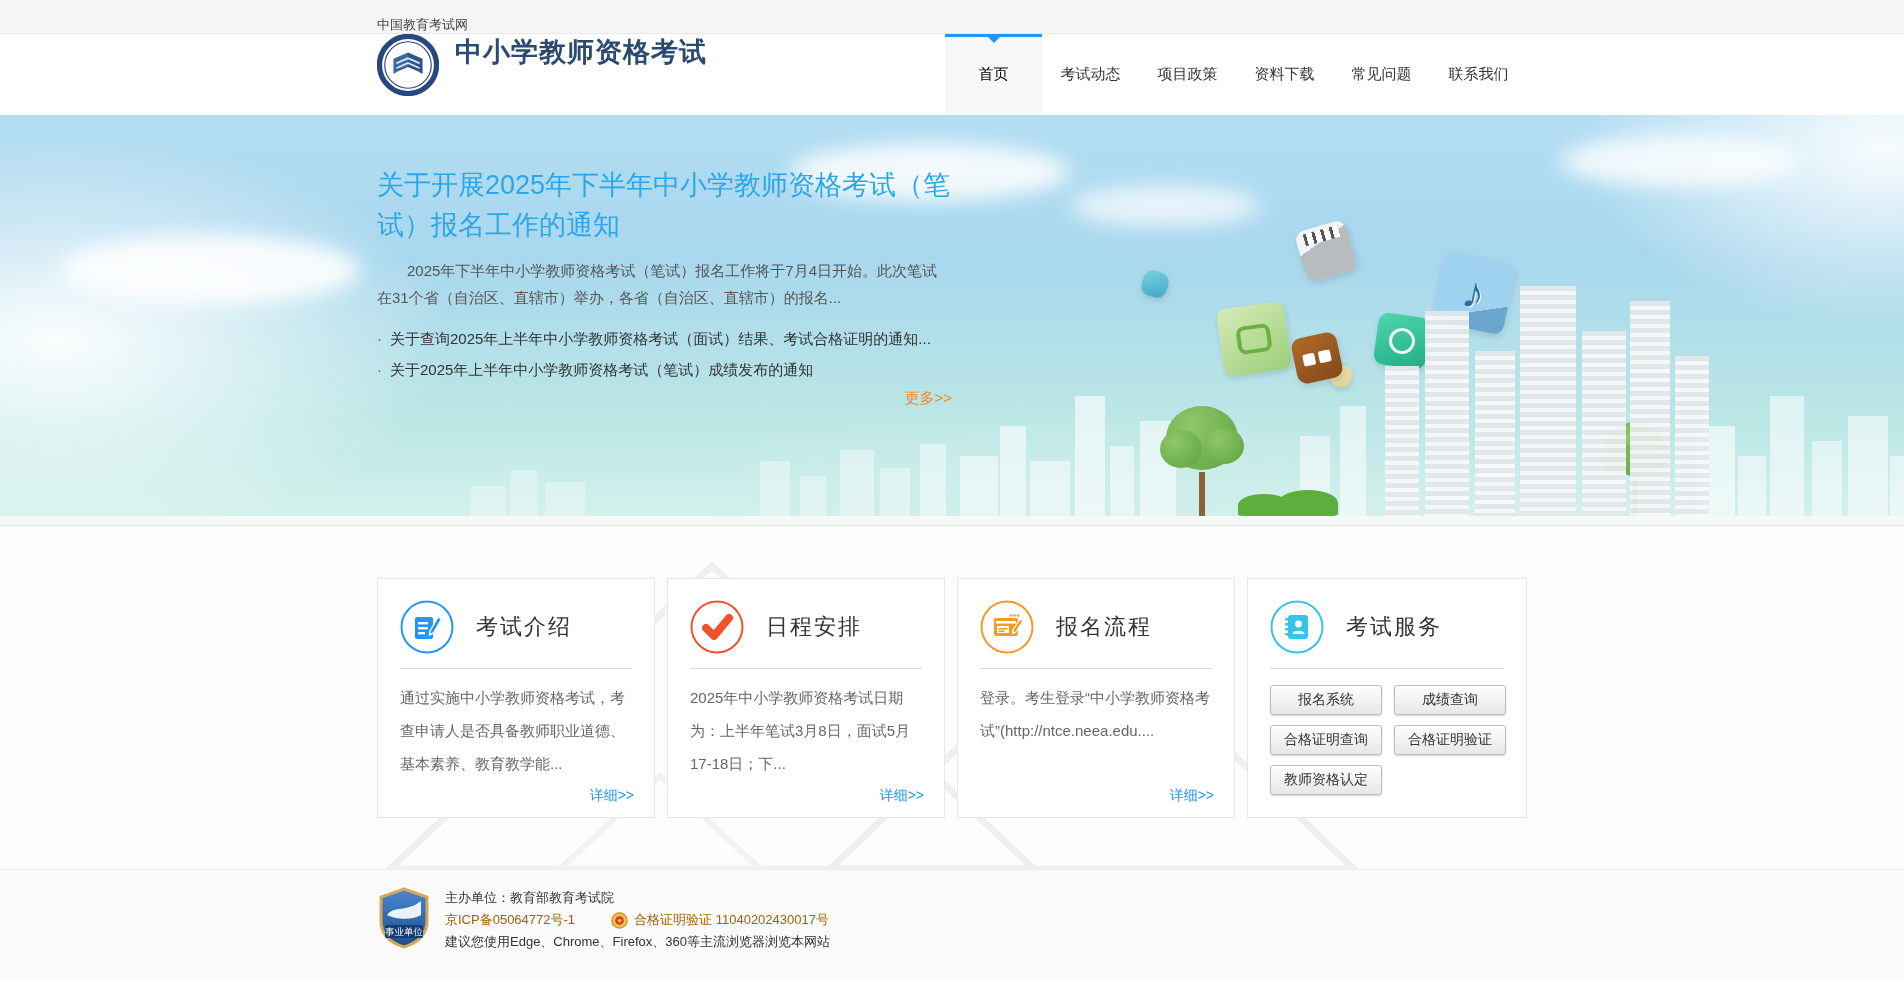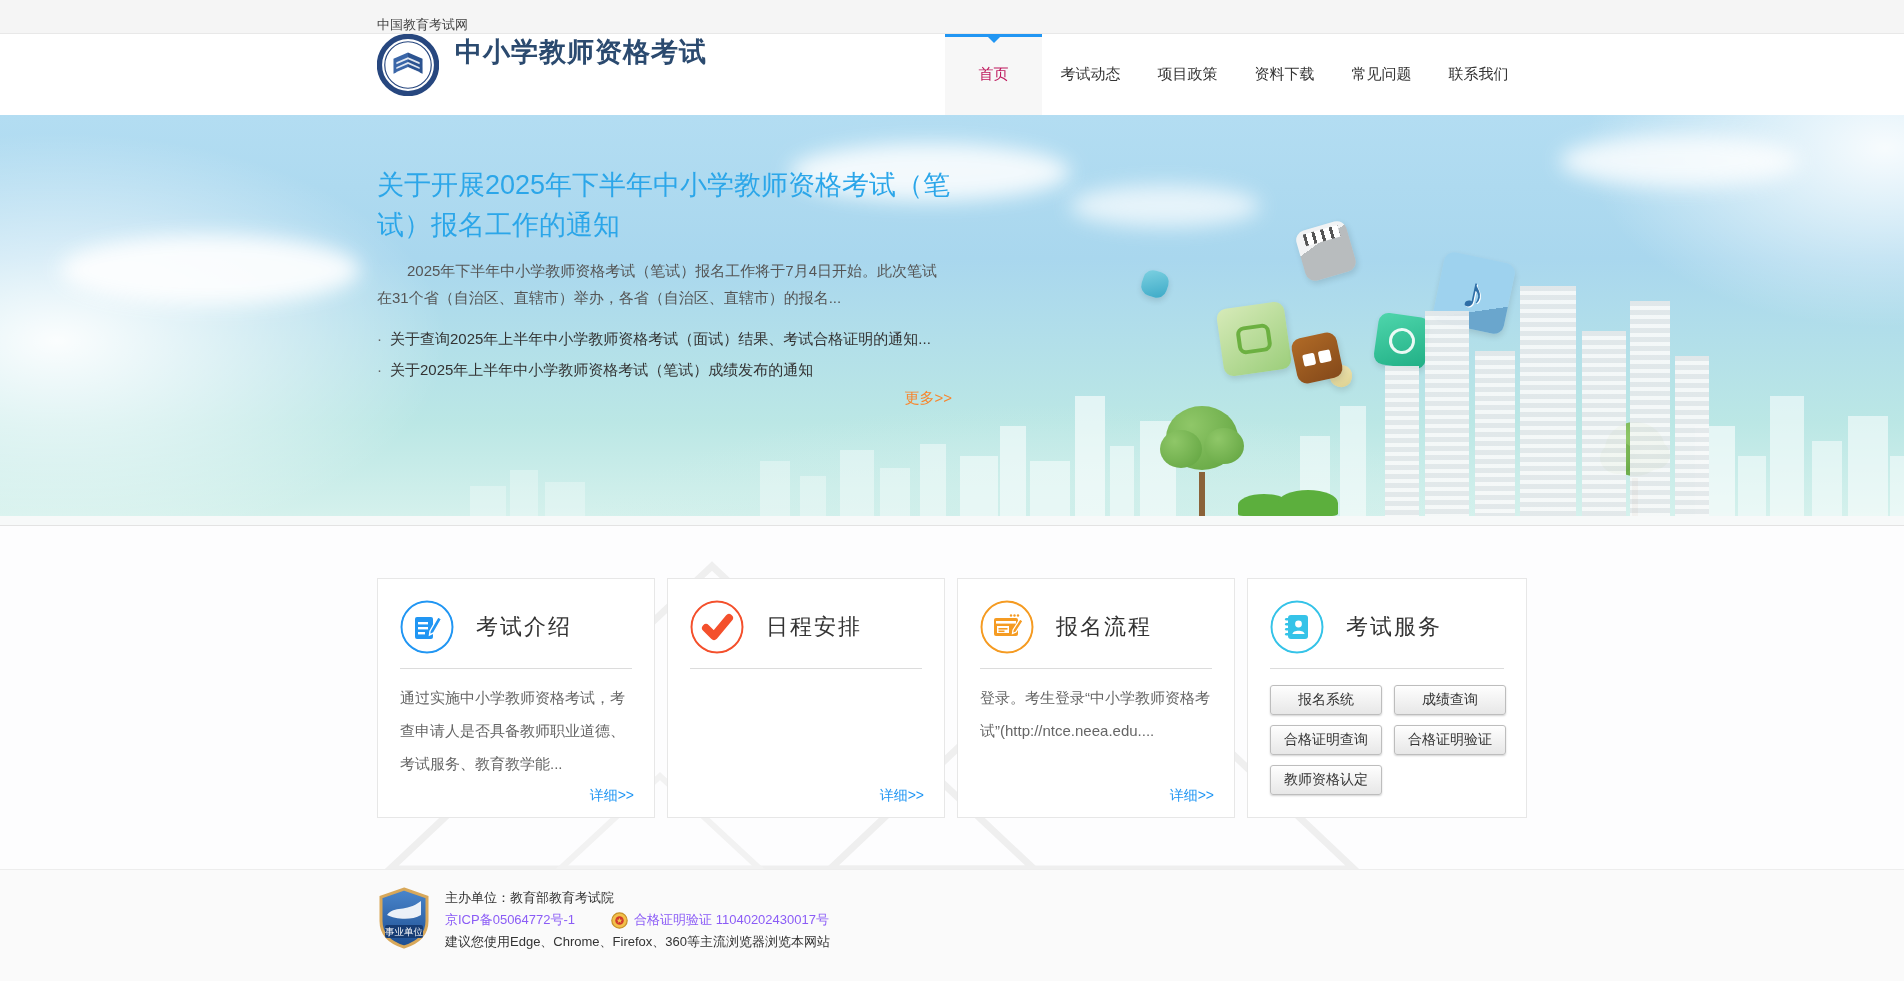--- a/index.html
+++ b/index.html
@@ -13,21 +13,21 @@
   .topbar a { font-size:13px; color:#444; text-decoration:none; }
 
   
   .header { height:81px; background:#fff; }
   .header .wrap { height:81px; display:flex; }
   .logo { width:62px; height:62px; flex:0 0 auto; }
   .site-title { font-size:27px; color:#2b4a6f; font-weight:bold; margin-left:16px; letter-spacing:1px; }
   .nav { margin-left:auto; display:flex; height:81px; }
   .nav a { position:relative; width:97px; height:81px; display:flex; align-items:center; justify-content:center;
     font-size:15px; color:#333; text-decoration:none; }
-  .nav a.active { background:#f7f7f7; color:#be185d; }
+  .nav a.active { background:#f7f7f7; color:#000000; }
   .nav a.active::before { content:""; position:absolute; top:0; left:0; right:0; height:3px; background:#2196f3; }
   .nav a.active::after { content:""; position:absolute; top:3px; left:50%; margin-left:-6px;
     border:6px solid transparent; border-top-color:#2196f3; border-bottom:none; }
 
   
   .banner { position:relative; height:411px; overflow:hidden; border-bottom:1px solid #e3e3e3;
     background:
       radial-gradient(ellipse 600px 320px at 3% 55%, rgba(255,255,255,.95), rgba(255,255,255,0) 65%),
       radial-gradient(ellipse 500px 300px at 99% 8%, rgba(255,255,255,.9), rgba(255,255,255,0) 60%),
       radial-gradient(ellipse 700px 220px at 55% 108%, #cdeeea, rgba(205,238,234,0) 70%),
@@ -69,21 +69,21 @@
   .svc-btn { height:30px; font-size:14px; color:#333; border:1px solid #bdbdbd; border-radius:3px;
     background:linear-gradient(180deg,#fefefe,#e7e7e7); box-shadow:0 1px 2px rgba(0,0,0,.18); cursor:pointer;
     font-family:"Liberation Sans","DejaVu Sans",sans-serif; }
 
   
   .footer { height:112px; background:#fafafa; border-top:1px solid #ededed; }
   .footer .wrap { display:flex; padding-top:17px; }
   .badge { width:54px; height:62px; flex:0 0 auto; margin-right:14px; }
   .f-lines { font-size:13px; color:#333; line-height:22px; }
   .f-line { display:flex; align-items:center; gap:6px; }
-  .f-line a { color:#8b5cf6; text-decoration:none; }
+  .f-line a { color:#a16207; text-decoration:none; }
   .police-icon { display:inline-block; width:17px; height:17px; vertical-align:middle; }
 </style>
 </head>
 <body>
 
 <div class="topbar">
   <div class="wrap">
     <a href="#">中国教育考试网</a>
   </div>
 </div>
@@ -219,33 +219,34 @@
             <circle cx="27" cy="27" r="25.5" fill="#fff" stroke="#2196f3" stroke-width="2"></circle>
             <rect x="15" y="17" width="18" height="22" rx="2" fill="#2196f3"></rect>
             <rect x="18" y="22" width="10" height="2.4" fill="#fff"></rect>
             <rect x="18" y="27" width="10" height="2.4" fill="#fff"></rect>
             <rect x="18" y="32" width="7" height="2.4" fill="#fff"></rect>
             <path d="M30 31 L38 17 L41.5 19 L33.5 33 L29.5 35 Z" fill="#2196f3" stroke="#fff" stroke-width="1.4"></path>
           </svg>
           <div class="card-title">考试介绍</div>
         </div>
         <div class="card-divider"></div>
-        <div class="card-body">通过实施中小学教师资格考试，考查申请人是否具备教师职业道德、考试服务、教育教学能...</div>
+        <div class="card-body">通过实施中小学教师资格考试，考查申请人是否具备教师职业道德、基本素养、教育教学能...</div>
         <a href="#" class="card-link">详细&gt;&gt;</a>
       </div>
 
       <div class="card">
         <div class="card-head">
           <svg class="card-icon" viewBox="0 0 54 54">
             <circle cx="27" cy="27" r="25.5" fill="#fff" stroke="#f4502c" stroke-width="2"></circle>
             <path d="M16 28 L24 36 L39 18" fill="none" stroke="#f4502c" stroke-width="8" stroke-linecap="round" stroke-linejoin="round"></path>
           </svg>
           <div class="card-title">日程安排</div>
         </div>
         <div class="card-divider"></div>
+        <div class="card-body">2025年中小学教师资格考试日期为：上半年笔试3月8日，面试5月17-18日；下...</div>
         <a href="#" class="card-link">详细&gt;&gt;</a>
       </div>
 
       <div class="card">
         <div class="card-head">
           <svg class="card-icon" viewBox="0 0 54 54">
             <circle cx="27" cy="27" r="25.5" fill="#fff" stroke="#f59b22" stroke-width="2"></circle>
             <rect x="14" y="18" width="24" height="18" rx="2" fill="#f59b22"></rect>
             <rect x="16" y="21" width="20" height="2.6" fill="#fff"></rect>
             <rect x="17" y="26" width="12" height="7" fill="#fff"></rect>

